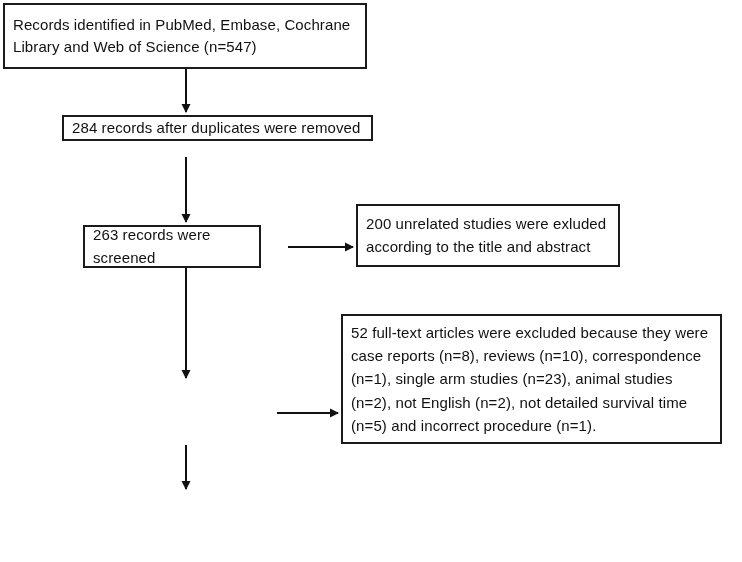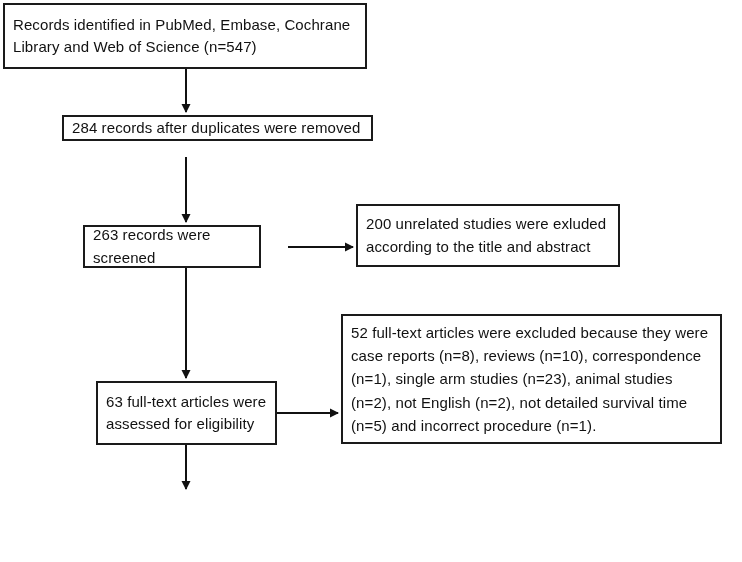--- a/index.html
+++ b/index.html
@@ -78,22 +78,19 @@
   </div>
 
   <div class="box box-screened">
     <span>263 records were screened</span>
   </div>
 
   <div class="box box-excluded-screening">
     <span>200 unrelated studies were exluded according to the title and abstract</span>
   </div>
 
-  <div class="box box-assessed">
-    <span>63 full-text articles were assessed for eligibility</span>
-  </div>
 
   <div class="box box-excluded-fulltext">
     <span>52 full-text articles were excluded because they were case reports (n=8), reviews (n=10), correspondence (n=1), single arm studies (n=23), animal studies (n=2), not English (n=2), not detailed survival time (n=5) and incorrect procedure (n=1).</span>
   </div>
 
 
 </div>
 
 </body></html>

